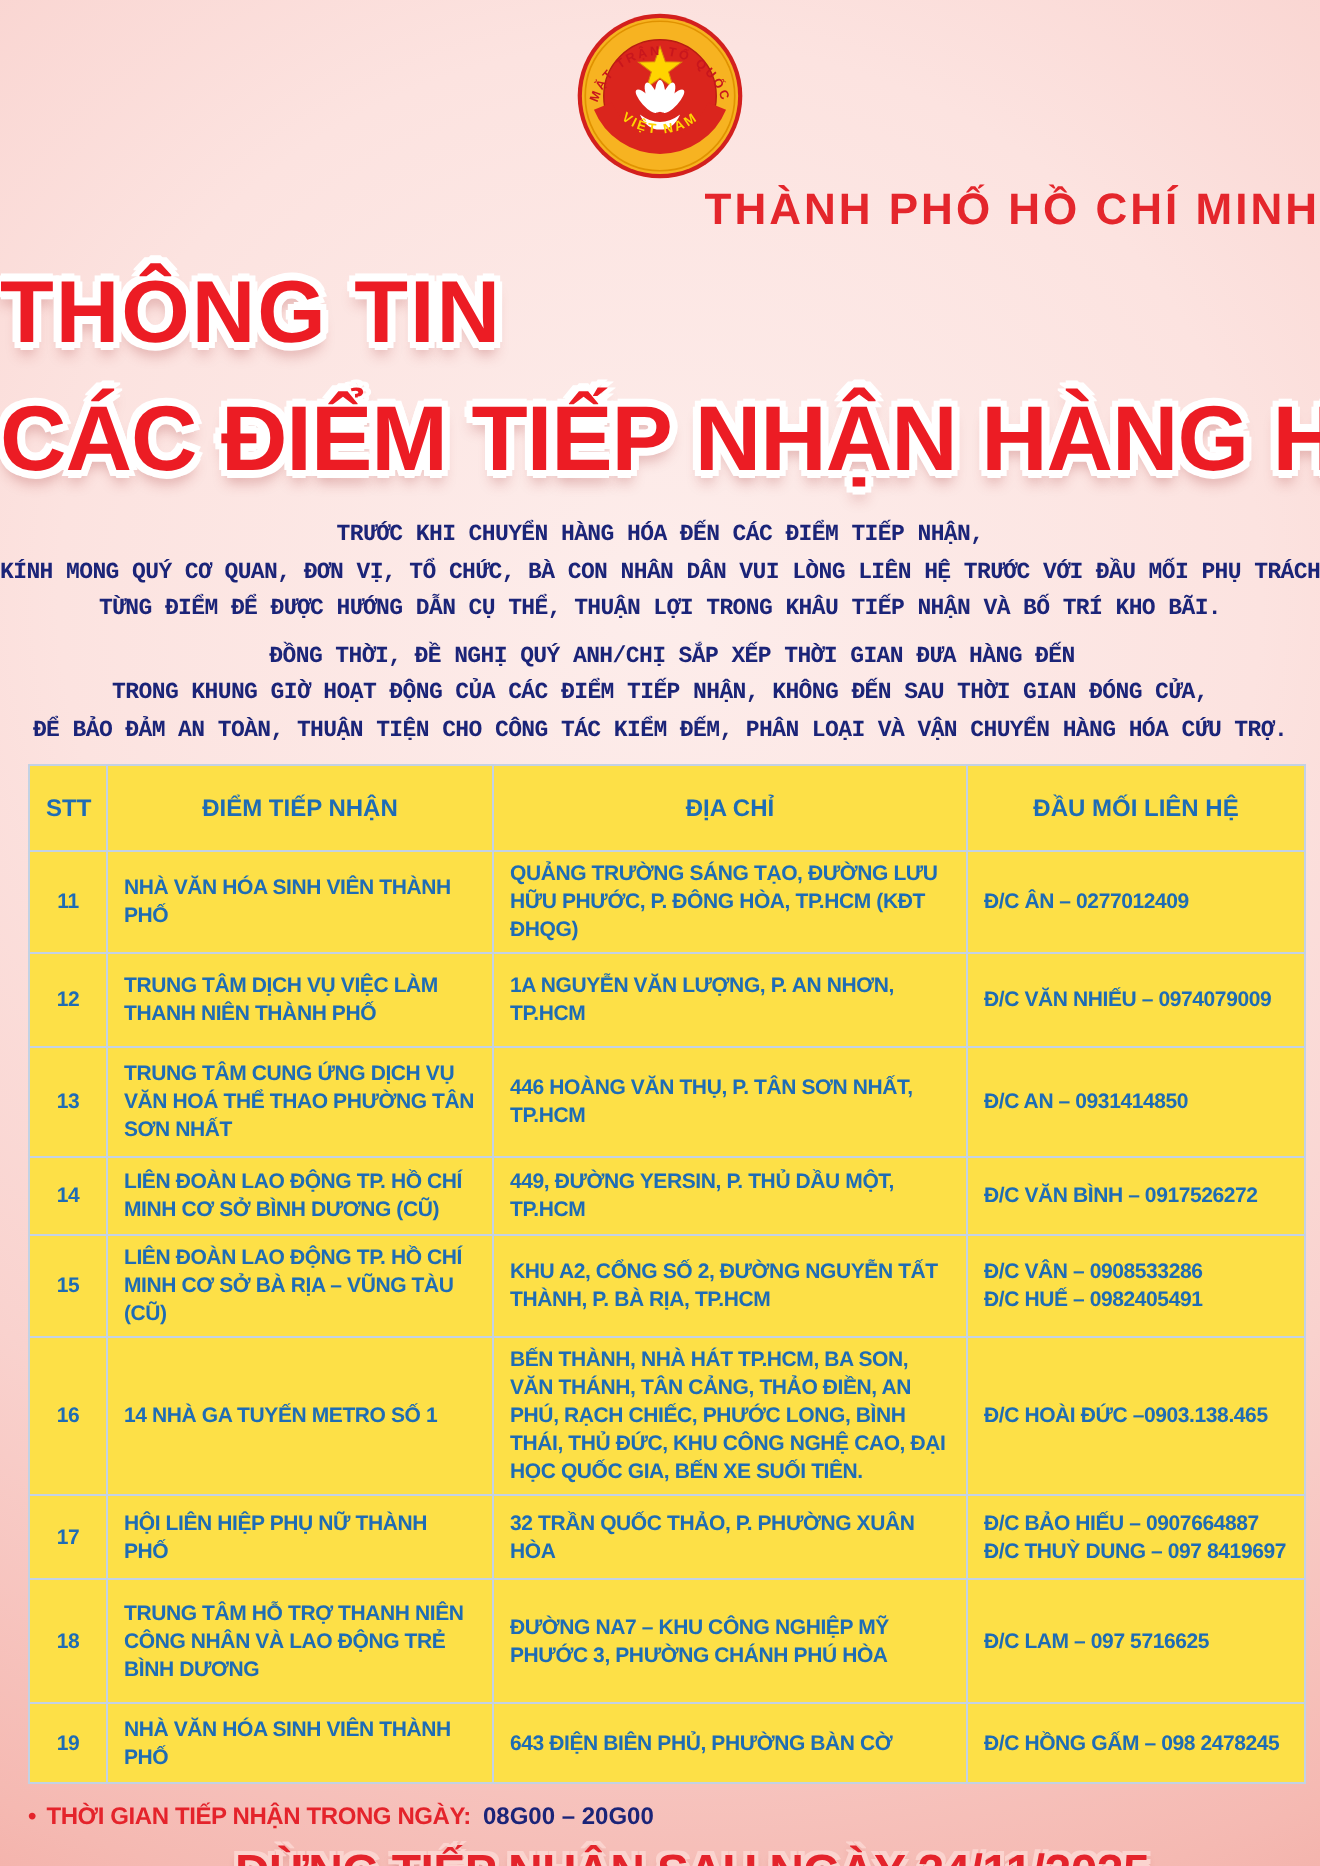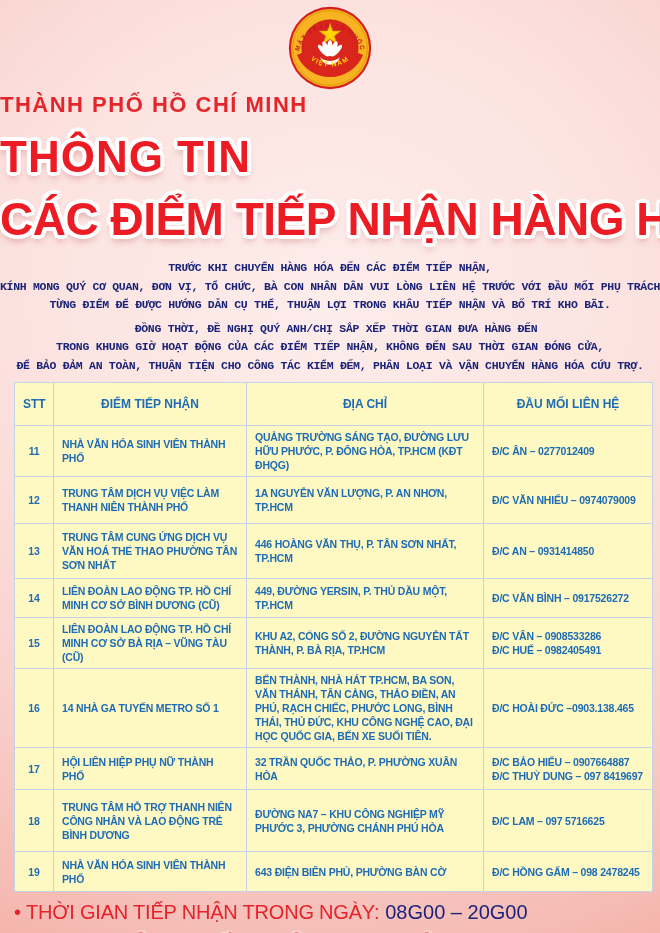--- a/index.html
+++ b/index.html
@@ -6,40 +6,40 @@
   body{
     font-family:"Liberation Sans",sans-serif;
     background:
       radial-gradient(ellipse 130% 85% at 50% 32%,
         #fdedeb 0%, #fce3e0 35%, #f9d2ce 60%, #f5b9b2 85%, #f1a59e 100%);
   }
   .poster{width:660px;height:933px;position:relative;}
 
   .emblem-wrap{display:flex;justify-content:center;padding-top:6px;}
   .city{
-    text-align:left;color:#e4262c;font-weight:bold;
+    text-align:right;color:#e4262c;font-weight:bold;
     font-size:22px;letter-spacing:1.5px;margin-top:2px;white-space:nowrap;
   }
   .title1,.title2{
     text-align:left;color:#ec1c24;font-weight:bold;white-space:nowrap;
     text-shadow:
       -3px -3px 0 #fff, 3px -3px 0 #fff, -3px 3px 0 #fff, 3px 3px 0 #fff,
       -4px 0 0 #fff, 4px 0 0 #fff, 0 -4px 0 #fff, 0 4px 0 #fff,
       0 6px 7px rgba(160,40,40,.35);
   }
   .title1{font-size:44px;margin-top:14px;letter-spacing:1px;}
   .title2{font-size:46px;margin-top:10px;letter-spacing:-0.5px;}
 
   .intro{margin-top:13px;text-align:center;color:#1b2478;font-weight:bold;font-family:Liberation Mono, monospace;}
   .intro div{font-size:11.5px;letter-spacing:-0.3px;line-height:18.5px;white-space:nowrap;}
   .intro div:nth-child(4){margin-top:5px;padding-left:12px;}
 
   table.points{
     border-collapse:collapse;table-layout:fixed;
-    margin:7px 8px 0 14px;width:638px;background:#fef9c3;
+    margin:7px 8px 0 14px;width:638px;background:#fde047;
   }
   table.points th,table.points td{
     border:1.2px solid #c3d2e4;color:#1e6cb5;font-weight:bold;
     vertical-align:middle;padding:4px 8px;
   }
   table.points th{font-size:12px;text-align:center;height:34px;}
   table.points td{font-size:10.5px;letter-spacing:-0.2px;line-height:14px;}
   td.c-stt{text-align:center;}
   col.w-stt{width:39px;} col.w-name{width:193px;}
   col.w-addr{width:237px;} col.w-contact{width:169px;}
@@ -47,21 +47,21 @@
   tbody tr:nth-child(2){height:47px;}
   tbody tr:nth-child(3){height:55px;}
   tbody tr:nth-child(4){height:39px;}
   tbody tr:nth-child(5){height:50px;}
   tbody tr:nth-child(6){height:70px;}
   tbody tr:nth-child(7){height:42px;}
   tbody tr:nth-child(8){height:62px;}
   tbody tr:nth-child(9){height:40px;}
 
   .time-line{
-    margin:9px 0 0 14px;font-weight:normal;font-size:20px;white-space:nowrap;
+    margin:9px 0 0 14px;font-weight:bold;font-size:12px;white-space:nowrap;
   }
   .time-line .bullet{color:#e4232b;margin-right:5px;}
   .time-line .lbl{color:#e4232b;letter-spacing:-0.2px;}
   .time-line .val{color:#1b2478;margin-left:6px;}
 
   .deadline{
     margin-top:8px;text-align:center;color:#e4232b;font-weight:bold;
     font-size:24px;letter-spacing:-0.3px;white-space:nowrap;
     text-shadow:
       -2px -2px 0 #fbd4cf, 2px -2px 0 #fbd4cf,

